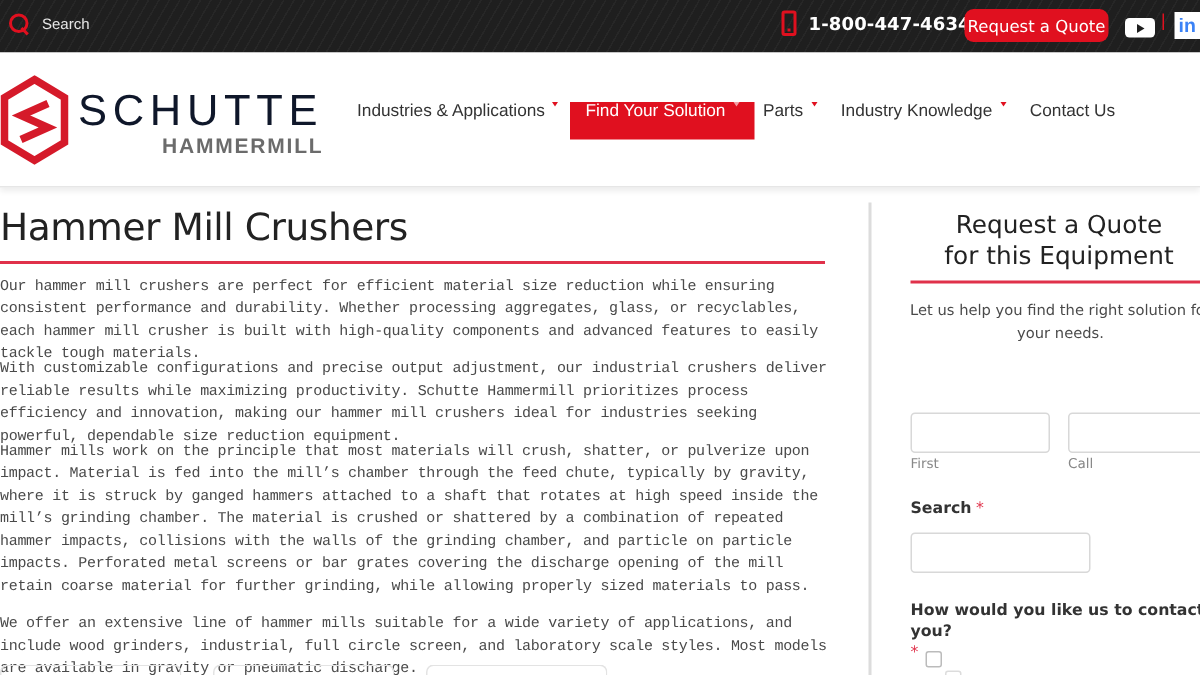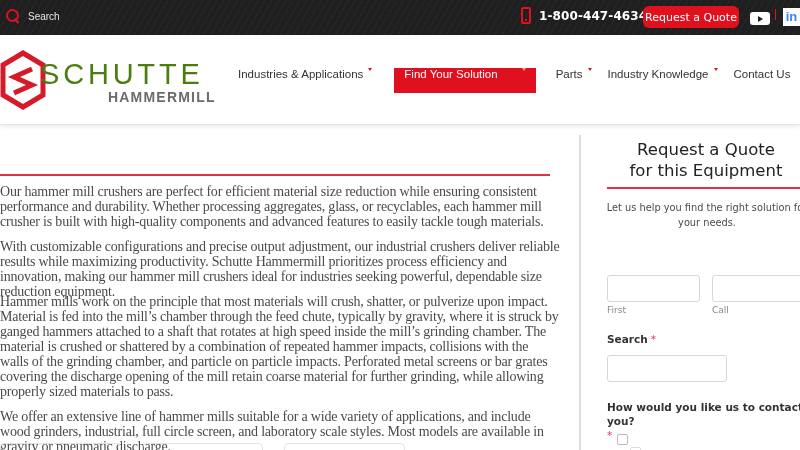--- a/index.html
+++ b/index.html
@@ -31,34 +31,34 @@
   }
   .yt-icon { position: absolute; left: 750px; top: 12px; width: 20px; height: 13px; background: #fff; border-radius: 3px; }
   .yt-icon::after { content: ""; position: absolute; left: 8px; top: 4px; border-left: 5px solid #1f1f1f; border-top: 3px solid transparent; border-bottom: 3px solid transparent; }
   .social-divider { position: absolute; left: 775px; top: 9px; width: 1px; height: 11px; background: #e0101f; }
   .li-icon { position: absolute; left: 783px; top: 8px; width: 17px; height: 18px; background: #fff; color: #3b82f6; font-weight: bold; font-size: 13px; line-height: 18px; text-align: center; font-family: "Liberation Sans", sans-serif; }
 
   
   .header { position: absolute; left: 0; top: 35px; width: 800px; height: 90px; background: #fff; border-bottom: 1px solid #e6e6e6; box-shadow: 0 2px 4px rgba(0,0,0,0.08); }
   .logo { position: absolute; left: 0; top: 15px; width: 210px; height: 60px; }
   .logo-hex { position: absolute; left: 0; top: 0; }
-  .logo-name { position: absolute; left: 40px; top: 10px; font-family: "Liberation Sans", sans-serif; font-size: 29px; color: #4d7c0f; letter-spacing: 3.8px; line-height: 1; }
+  .logo-name { position: absolute; left: 52px; top: 10px; font-family: "Liberation Sans", sans-serif; font-size: 29px; color: #0f172a; letter-spacing: 3.8px; line-height: 1; }
   .logo-sub { position: absolute; left: 108px; top: 40px; font-family: "Liberation Sans", sans-serif; font-weight: bold; font-size: 14px; color: #6b6b6b; letter-spacing: 1.2px; line-height: 1; }
 
   .nav { position: absolute; left: 230px; top: 33px; height: 25px; display: flex; align-items: center; }
   .nav-item { font-family: Liberation Sans, sans-serif; font-size: 11.5px; color: #333; padding: 0 8px; height: 25px; display: flex; align-items: flex-start; white-space: nowrap; }
   .nav-item .caret { display: inline-block; margin-left: 5px; width: 0; height: 0; border-left: 2.5px solid transparent; border-right: 2.5px solid transparent; border-top: 3px solid #e0101f; }
   .nav-item.active { background: #e0101f; color: #fff; padding: 0 10px; }
   .nav-item.active .caret { border-top-color: rgba(255,255,255,0.6); }
 
   
   .main { position: absolute; left: 0; top: 125px; width: 568px; height: 325px; }
   .page-title { position: absolute; left: 0; top: 12px; font-family: "DejaVu Sans", sans-serif; font-size: 25px; font-weight: normal; color: #222; letter-spacing: -0.3px; }
   .title-rule { position: absolute; left: 0; top: 49px; width: 550px; height: 2px; background: #e0314a; }
-  .para { position: absolute; left: 0; width: 560px; font-family: Liberation Serif, serif; font-size: 14px; line-height: 15px; color: #4a4a4a; letter-spacing: -0.2px; }
+  .para { position: absolute; left: 0; width: 560px; font-family: Liberation Mono, monospace; font-size: 10px; line-height: 15px; color: #4a4a4a; letter-spacing: -0.2px; }
   .p1 { top: 59px; }
   .p2 { top: 114px; }
   .p3 { top: 169px; }
   .p4 { top: 284px; }
 
   .card { position: absolute; top: 318px; width: 121px; height: 14px; border: 1px solid #e3e3e3; border-bottom: none; border-radius: 5px 5px 0 0; }
 
   .vdivider { position: absolute; left: 579px; top: 135px; width: 2px; height: 315px; background: #dcdcdc; }
 
   
@@ -109,39 +109,40 @@
     </svg>
     <span class="logo-name">SCHUTTE</span>
     <span class="logo-sub">HAMMERMILL</span>
   </div>
 
   <nav class="nav">
     <div class="nav-item">
       <span>Industries &amp; Applications</span>
         <span class="caret"></span>
     </div>
-    <div class="nav-item active" style="margin:0 14px;gap:19px;">
+    <div class="nav-item active" style="margin:0 0;">
       <span>Find Your Solution</span>
         <span class="caret"></span>
     </div>
     <div class="nav-item" style="padding-left:6px;">
       <span>Parts</span>
         <span class="caret"></span>
     </div>
     <div class="nav-item">
       <span>Industry Knowledge</span>
         <span class="caret"></span>
     </div>
     <div class="nav-item">
       <span>Contact Us</span>
     </div>
   </nav>
 </div>
 
 <div class="main">
+  <h1 class="page-title">Hammer Mill Crushers</h1>
   <div class="title-rule"></div>
   <p class="para p1">Our hammer mill crushers are perfect for efficient material size reduction while ensuring consistent performance and durability. Whether processing aggregates, glass, or recyclables, each hammer mill crusher is built with high-quality components and advanced features to easily tackle tough materials.</p>
   <p class="para p2" style="hyphens:auto;">With customizable configurations and precise output adjustment, our industrial crushers deliver reliable results while maximizing productivity. Schutte Hammermill prioritizes process efficiency and innovation, making our hammer mill crushers ideal for industries seeking powerful, dependable size reduction equipment.</p>
   <p class="para p3">Hammer mills work on the principle that most materials will crush, shatter, or pulverize upon impact. Material is fed into the mill’s chamber through the feed chute, typically by gravity, where it is struck by ganged hammers attached to a shaft that rotates at high speed inside the mill’s grinding chamber. The material is crushed or shattered by a combination of repeated hammer impacts, collisions with the walls of the grinding chamber, and particle on particle impacts. Perforated metal screens or bar grates covering the discharge opening of the mill retain coarse material for further grinding, while allowing properly sized materials to pass.</p>
   <p class="para p4">We offer an extensive line of hammer mills suitable for a wide variety of applications, and include wood grinders, industrial, full circle screen, and laboratory scale styles. Most models are available in gravity or pneumatic discharge.</p>
   <div class="card" style="left:0;"></div>
   <div class="card" style="left:142px;"></div>
   <div class="card" style="left:284px;"></div>
 </div>
 

